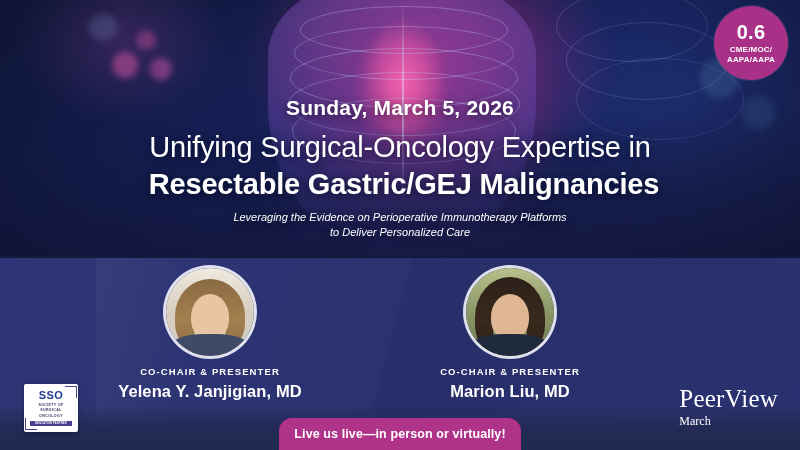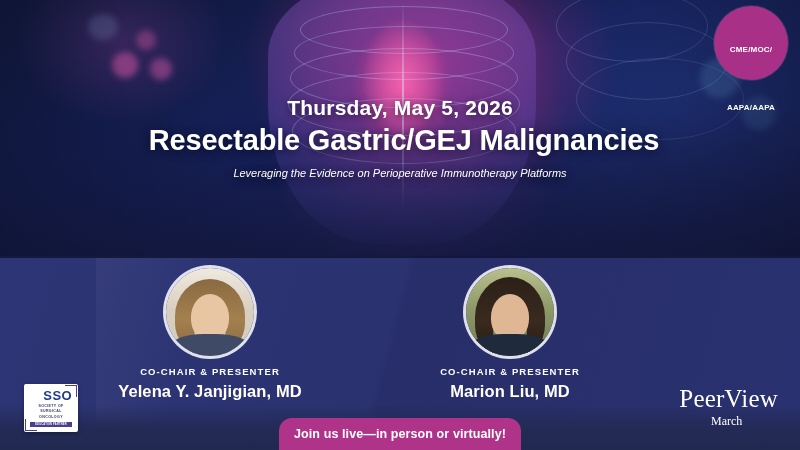--- a/index.html
+++ b/index.html
@@ -97,21 +97,20 @@
     font-size: 20px;
     font-weight: bold;
     letter-spacing: .3px;
     margin-bottom: 3px;
   }
   .badge-line {
     font-size: 8px;
     font-weight: bold;
     letter-spacing: .2px;
     line-height: 1.22;
-    margin-top: 48px;
   }
 
   
   .hero-text {
     position: absolute;
     left: 0; top: 96px;
     width: 800px;
     text-align: center;
     color: #ffffff;
     text-shadow: 0 2px 10px rgba(5,8,30,.75);
@@ -264,26 +263,25 @@
   .sso-inner { position: relative; width: 42px; text-align: center; }
   .sso-corner-tr, .sso-corner-bl {
     position: absolute;
     width: 11px; height: 11px;
     border-color: #4a3f8f;
     border-style: solid;
   }
   .sso-corner-tr { right: -5px; top: -4px; border-width: 1.5px 1.5px 0 0; }
   .sso-corner-bl { left: -5px; bottom: -4px; border-width: 0 0 1.5px 1.5px; }
   .sso-mark {
-    font-size: 13px;
+    font-size: 11px;
     font-weight: bold;
     color: #1f3a93;
     letter-spacing: .4px;
     line-height: 1;
-    text-align: right;
   }
   .sso-sub {
     font-size: 3.6px;
     font-weight: bold;
     color: #3a3a6a;
     letter-spacing: .35px;
     line-height: 1.5;
     margin-top: 2px;
   }
   .sso-bar {
@@ -294,21 +292,21 @@
     background: #4a3f8f;
     letter-spacing: .2px;
     padding: 1px 2px;
     line-height: 1.2;
   }
 
   
   .pv {
     position: absolute;
     right: 22px; top: 386px;
-    text-align: center;
+    text-align: left;
     color: #ffffff;
     font-family: "Liberation Serif", serif;
   }
   .pv-main {
     font-size: 25px;
     letter-spacing: .2px;
     line-height: 1;
   }
   .pv-sub {
     font-size: 12px;
@@ -367,24 +365,26 @@
     <div class="hero-vignette"></div>
   </div>
 
   <div class="badge">
     <div class="badge-value">0.6</div>
     <div class="badge-line">CME/MOC/</div>
     <div class="badge-line">AAPA/AAPA</div>
   </div>
 
   <div class="hero-text">
-    <div class="date">Thursday, May 5, 2026</div>
+    <div class="date">Sunday, March 5, 2026</div>
+    <div class="title-1">Unifying Surgical-Oncology Expertise in</div>
     <div class="title-2">Resectable Gastric/GEJ Malignancies</div>
     <div class="subtitle">
       <div>Leveraging the Evidence on Perioperative Immunotherapy Platforms</div>
+      <div>to Deliver Personalized Care</div>
     </div>
   </div>
 
   <div class="panel"></div>
   <div class="panel-seam"></div>
   <div class="panel-edge"></div>
   <div class="panel-bottom"></div>
 
   <div class="presenters">
 
@@ -422,15 +422,15 @@
       </div>
       <div class="sso-bar">EDUCATION PARTNER</div>
     </div>
   </div>
 
   <div class="pv">
     <div class="pv-main">PeerView</div>
     <div class="pv-sub">March</div>
   </div>
 
-  <div class="cta">Join us live—in person or virtually!</div>
+  <div class="cta">Live us live—in person or virtually!</div>
 
 </div>
 
 </body></html>

